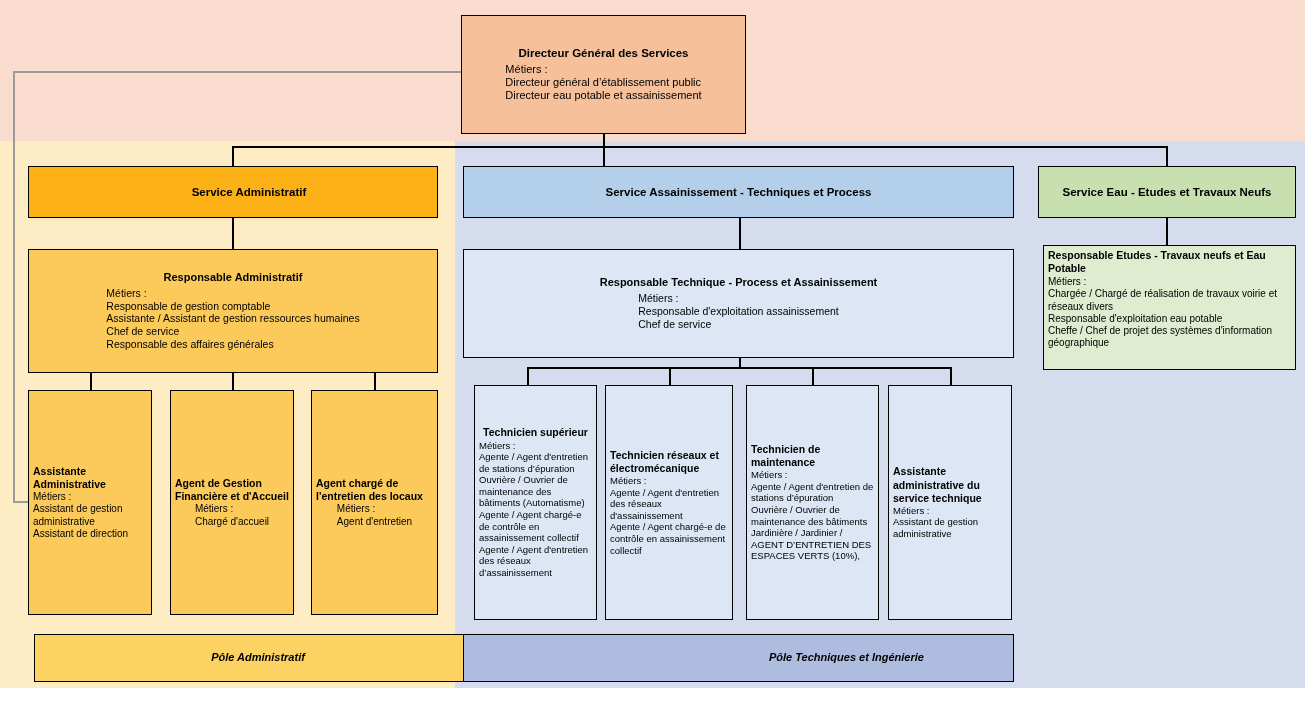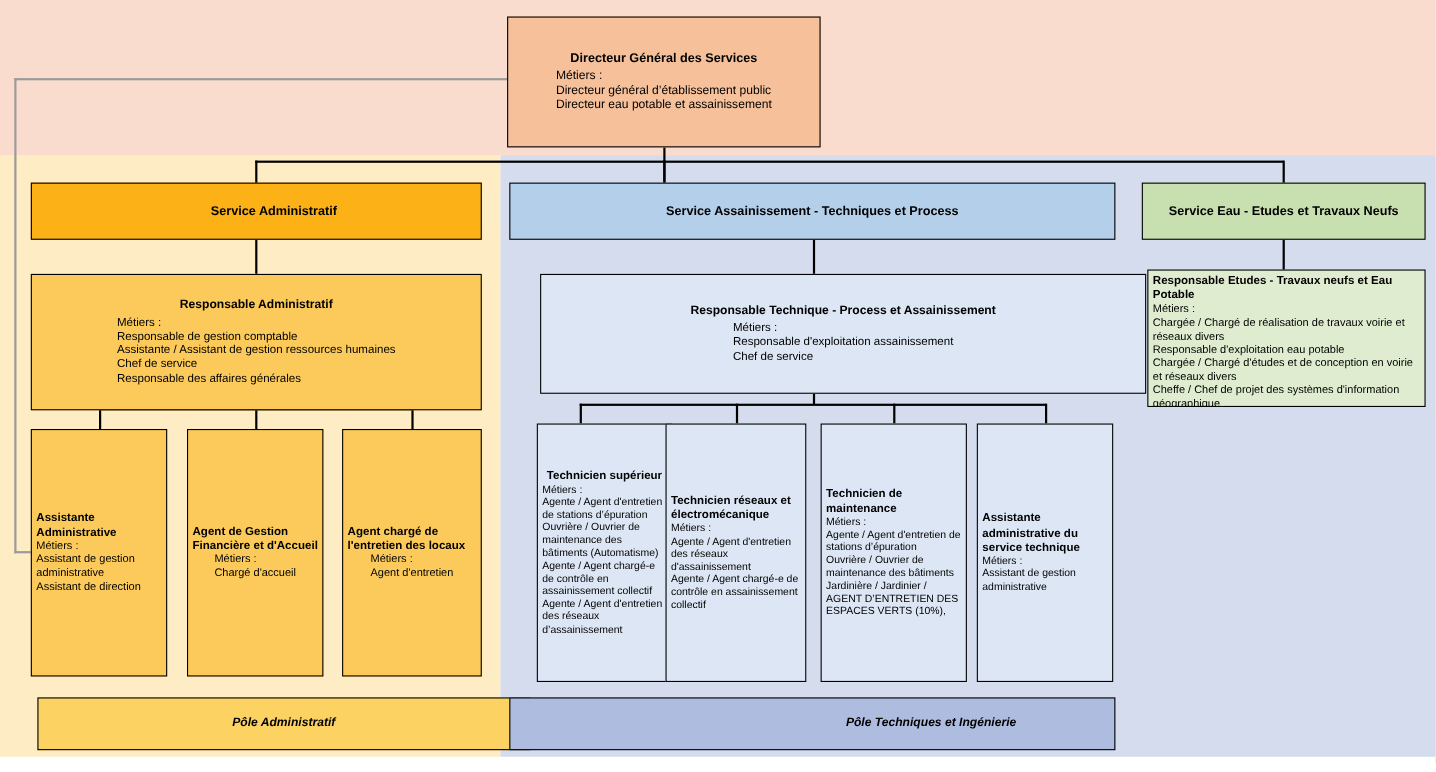--- a/index.html
+++ b/index.html
@@ -53,33 +53,33 @@
   
   #dgs{left:461px;top:15px;width:285px;height:119px;font-size:11px;}
   #dgs .title{font-size:11.5px;margin-bottom:2px;}
 
   #svc-admin{left:28px;top:166px;width:410px;height:52px;font-size:11.5px;padding-left:36px;}
   #svc-assain{left:463px;top:166px;width:551px;height:52px;font-size:11.5px;}
   #svc-eau{left:1038px;top:166px;width:258px;height:52px;font-size:11.5px;}
 
   #resp-admin{left:28px;top:249px;width:410px;height:124px;font-size:10.5px;}
   #resp-admin .title{font-size:11px;margin-bottom:2px;}
-  #resp-tech{left:463px;top:249px;width:551px;height:109px;font-size:10.5px;margin-left:28px;}
+  #resp-tech{left:463px;top:249px;width:551px;height:109px;font-size:10.5px;}
   #resp-tech .title{font-size:11px;margin-bottom:2px;}
   #resp-eau{left:1043px;top:245px;width:253px;height:125px;font-size:10px;justify-content:flex-start;padding-top:3px;}
   #resp-eau .title{font-size:10.5px;margin-bottom:1px;}
 
   #assist-admin{left:28px;top:390px;width:124px;height:225px;font-size:10px;}
   #assist-admin .title{font-size:10.5px;}
   #agent-gestion{left:170px;top:390px;width:124px;height:225px;font-size:10px;}
   #agent-gestion .title{font-size:10.5px;}
   #agent-entretien{left:311px;top:390px;width:127px;height:225px;font-size:10px;}
   #agent-entretien .title{font-size:10.5px;}
 
-  #tech-sup{left:488px;top:385px;width:123px;height:235px;font-size:9.5px;}
+  #tech-sup{left:474px;top:385px;width:123px;height:235px;font-size:9.5px;}
   #tech-sup .title{font-size:10.5px;}
   #tech-reseaux{left:605px;top:385px;width:128px;height:235px;font-size:9.5px;}
   #tech-reseaux .title{font-size:10.5px;}
   #tech-maint{left:746px;top:385px;width:133px;height:235px;font-size:9.5px;}
   #tech-maint .title{font-size:10.5px;}
   #assist-tech{left:888px;top:385px;width:124px;height:235px;font-size:9.5px;}
   #assist-tech .title{font-size:10.5px;}
 
   #pole-admin{left:34px;top:634px;width:448px;height:48px;font-size:11px;}
   #pole-admin .title{font-style:italic;font-weight:bold;}
@@ -163,21 +163,20 @@
       <div>Chef de service</div>
     </div>
   </div>
 
   <div class="box c-eau" id="resp-eau">
     <div class="title">Responsable Etudes - Travaux neufs et Eau Potable</div>
     <div class="lines">
       <div>Métiers :</div>
       <div>Chargée / Chargé de réalisation de travaux voirie et réseaux divers</div>
       <div>Responsable d'exploitation eau potable</div>
-      <div>Chargée / Chargé d'études et de conception en voirie et réseaux divers</div>
       <div>Cheffe / Chef de projet des systèmes d'information géographique</div>
     </div>
   </div>
 
   <div class="box c-admin" id="assist-admin">
     <div class="title">Assistante Administrative</div>
     <div class="lines">
       <div>Métiers :</div>
       <div>Assistant de gestion administrative</div>
       <div>Assistant de direction</div>

